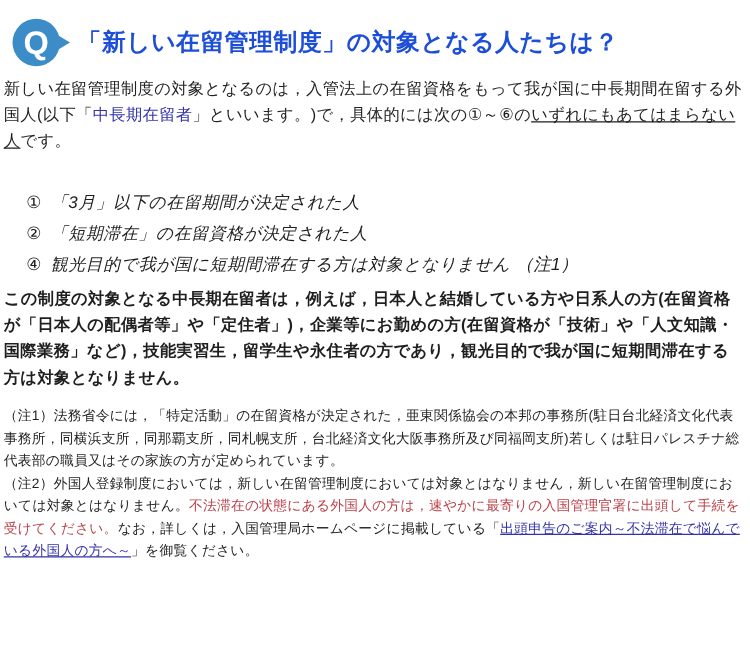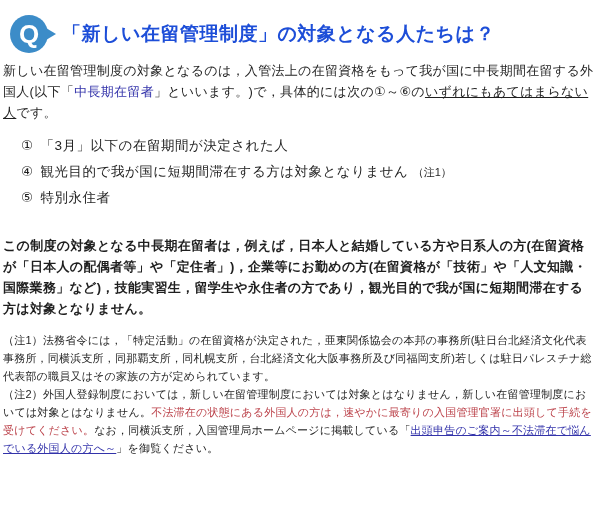--- a/index.html
+++ b/index.html
@@ -58,30 +58,30 @@
     color: #1d4ed8;
     letter-spacing: 0.5px;
     white-space: nowrap;
   }
   .body-text {
     font-size: 13px;
     line-height: 21px;
     letter-spacing: 0.3px;
     margin: 0;
   }
-  .intro { margin: 4px 0 10px 0; }
+  .intro { margin: 4px 0 26px 0; }
   .middle { margin: 0 0 12px 0; font-weight: bold; }
-  .qlist { margin: 0 0 24px 18px; }
+  .qlist { margin: 0 0 4px 18px; font-style: italic; }
   .list-item {
     font-size: 13.5px;
     line-height: 25px;
     letter-spacing: 0.5px;
   }
   .list-item .num { margin-right: 7px; }
-  .note-ref { font-size: 11px; letter-spacing: 0; }
+  .note-ref { font-size: 14px; letter-spacing: 0; }
   .blue { color: var(--term-blue, #3333aa); }
   .underline { text-decoration: underline; }
   .note {
     font-size: 11px;
     line-height: 18px;
     letter-spacing: 0.2px;
     margin: 0;
   }
   .warning { color: var(--warning-red, #bb4149); }
   .doc-link {
@@ -99,23 +99,23 @@
     <div class="qicon">
       <span class="qletter">Q</span>
     </div>
     <h1 class="title">「新しい在留管理制度」の対象となる人たちは？</h1>
   </div>
 
   <p class="body-text intro"><span>新しい在留管理制度の対象となるのは，入管法上の在留資格をもって我が国に中長期間在留する外国人(以下「</span><span class="blue">中長期在留者</span><span>」といいます。)で，具体的には次の①～⑥の</span><span class="underline">いずれにもあてはまらない人</span><span>です。</span></p>
 
   <div class="qlist">
     <div class="list-item"><span class="num">①</span><span>「3月」以下の在留期間が決定された人</span><span class="note-ref"></span></div>
+    <div class="list-item"><span class="num">②</span><span>「短期滞在」の在留資格が決定された人</span><span class="note-ref"></span></div>
     <div class="list-item"><span class="num">④</span><span>観光目的で我が国に短期間滞在する方は対象となりません</span> <span class="note-ref">（注1）</span></div>
-    <div class="list-item"><span class="num">⑤</span><span>特別永住者</span><span class="note-ref"></span></div>
   </div>
 
   <p class="body-text middle">この制度の対象となる中長期在留者は，例えば，日本人と結婚している方や日系人の方(在留資格が「日本人の配偶者等」や「定住者」)，企業等にお勤めの方(在留資格が「技術」や「人文知識・国際業務」など)，技能実習生，留学生や永住者の方であり，観光目的で我が国に短期間滞在する方は対象となりません。</p>
 
   <p class="note">（注1）法務省令には，「特定活動」の在留資格が決定された，亜東関係協会の本邦の事務所(駐日台北経済文化代表事務所，同横浜支所，同那覇支所，同札幌支所，台北経済文化大阪事務所及び同福岡支所)若しくは駐日パレスチナ総代表部の職員又はその家族の方が定められています。</p>
 
-  <p class="note"><span>（注2）外国人登録制度においては，新しい在留管理制度においては対象とはなりません，新しい在留管理制度においては対象とはなりません。</span><span class="warning">不法滞在の状態にある外国人の方は，速やかに最寄りの入国管理官署に出頭して手続を受けてください。</span><span>なお，同横浜支所，入国管理局ホームページに掲載している「</span><a class="doc-link">出頭申告のご案内～不法滞在で悩んでいる外国人の方へ～</a><span>」を御覧ください。</span></p>
+  <p class="note"><span>（注2）外国人登録制度においては，新しい在留管理制度においては対象とはなりません，新しい在留管理制度においては対象とはなりません。</span><span class="warning">不法滞在の状態にある外国人の方は，速やかに最寄りの入国管理官署に出頭して手続を受けてください。</span><span>なお，詳しくは，入国管理局ホームページに掲載している「</span><a class="doc-link">出頭申告のご案内～不法滞在で悩んでいる外国人の方へ～</a><span>」を御覧ください。</span></p>
 
 </div>
 
 </body></html>

